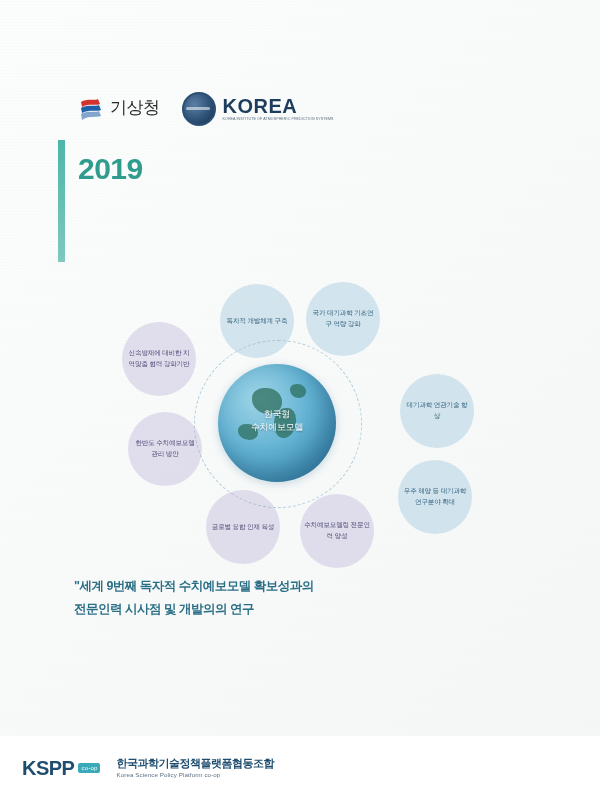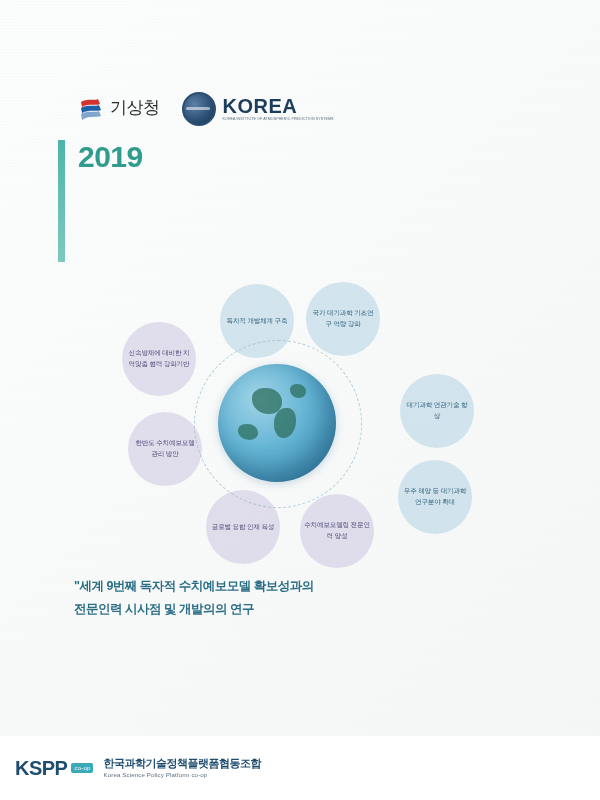--- a/index.html
+++ b/index.html
@@ -99,20 +99,21 @@
     position: absolute;
     left: 78px;
     top: 138px;
   }
   .title-year {
     font-size: 30px;
     font-weight: bold;
     color: #2f9c8d;
     line-height: 1.25;
     letter-spacing: -0.5px;
+    margin-top: 12px;
   }
   .title-line {
     font-size: 30px;
     font-weight: bold;
     color: #2b6f86;
     line-height: 1.3;
     letter-spacing: -1.2px;
   }
 
   
@@ -233,21 +234,21 @@
   
   .footer {
     position: absolute;
     left: 0;
     bottom: 0;
     width: 600px;
     height: 64px;
     background: #ffffff;
     display: flex;
     align-items: center;
-    padding-left: 15px;
+    padding-left: 22px;
     box-sizing: border-box;
   }
   .kspp-mark {
     display: flex;
     align-items: center;
     gap: 4px;
   }
   .kspp-text {
     font-size: 20px;
     font-weight: bold;
@@ -256,21 +257,21 @@
   }
   .kspp-badge {
     background: #3aa9b8;
     color: #ffffff;
     font-size: 6px;
     padding: 2px 3px;
     border-radius: 2px;
     letter-spacing: 0.2px;
   }
   .kspp-names {
-    margin-left: 10px;
+    margin-left: 16px;
     line-height: 1.35;
   }
   .kspp-ko {
     font-size: 11px;
     color: #1e4d70;
     font-weight: bold;
     letter-spacing: -0.5px;
   }
   .kspp-en {
     font-size: 6.2px;
@@ -334,20 +335,24 @@
     </div>
     <div class="node node-7">
       <span>독자적 개발체계 구축</span>
     </div>
 
     <div class="globe">
       <span class="land l1"></span>
       <span class="land l2"></span>
       <span class="land l3"></span>
       <span class="land l4"></span>
+      <div class="globe-label">
+        <div>한국형</div>
+        <div>수치예보모델</div>
+      </div>
     </div>
   </div>
 
   <div class="quote">
     <div>"세계 9번째 독자적 수치예보모델 확보성과의</div>
     <div>전문인력 시사점 및 개발의의 연구</div>
   </div>
 
 
   <div class="footer">

